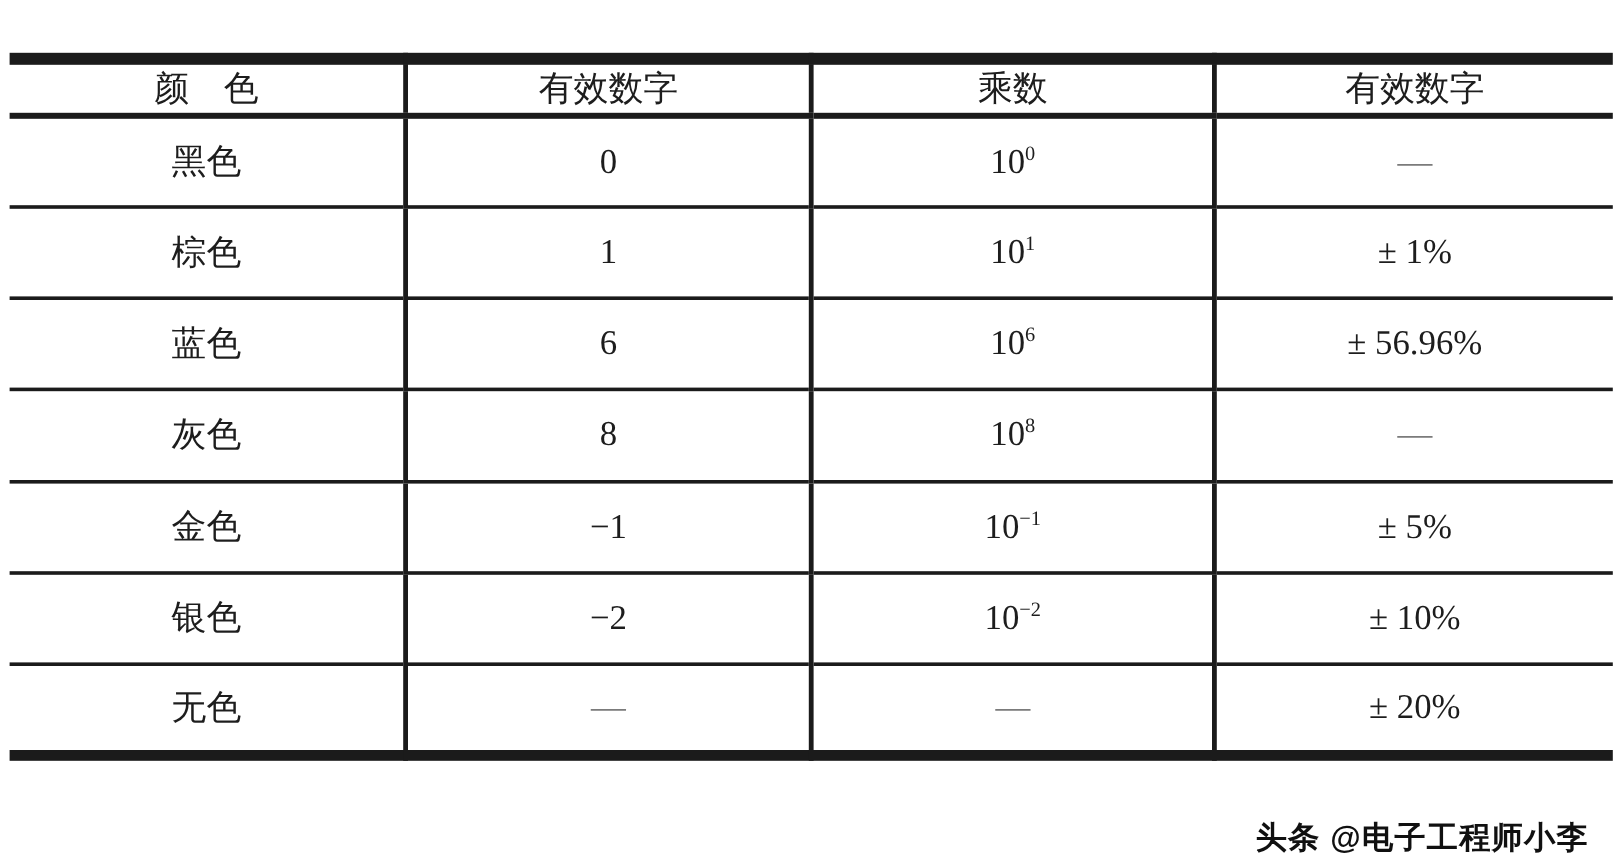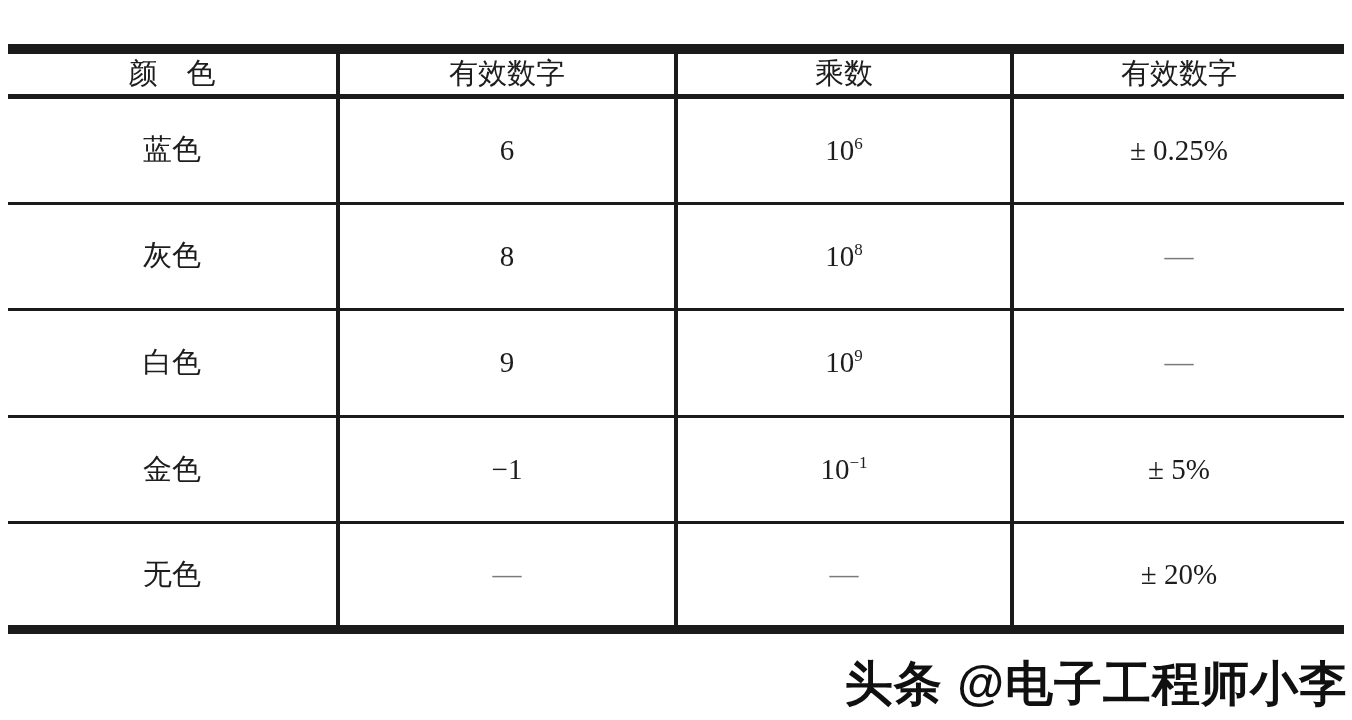--- a/index.html
+++ b/index.html
@@ -46,25 +46,25 @@
   }
   tbody tr:first-child td { border-top: none; }
   td.dash, td.dash span { color: #7b7b7b; }
   sup {
     font-size: 17px;
     line-height: 0;
     vertical-align: super;
   }
   .watermark {
     position: absolute;
-    right: 4px; bottom: 4px;
+    right: 28px; bottom: 4px;
     z-index: 5;
     font-family: "Liberation Sans", "DejaVu Sans", sans-serif;
     font-weight: bold;
-    font-size: 48px;
+    font-size: 26px;
     letter-spacing: 1px;
     color: #101010;
     white-space: nowrap;
     text-shadow:
       -3px -3px 0 #ffffff, 3px -3px 0 #ffffff,
       -3px  3px 0 #ffffff, 3px  3px 0 #ffffff,
       -3px  0   0 #ffffff, 3px  0   0 #ffffff,
        0   -3px 0 #ffffff, 0    3px 0 #ffffff,
        5px  5px 0 #ffffff, 6px  2px 0 #ffffff;
   }
@@ -83,42 +83,54 @@
     <thead>
       <tr>
         <th><span>颜　色</span></th>
         <th><span>有效数字</span></th>
         <th><span>乘数</span></th>
         <th><span>有效数字</span></th>
       </tr>
     </thead>
     <tbody id="tbody">
         <tr>
+          <td><span>黑色</span></td>
+          <td><span>0</span></td>
+          <td><span>10</span><sup>0</sup></td>
+          <td class="dash"><span>—</span></td>
+        </tr>
+        <tr>
+          <td><span>棕色</span></td>
+          <td><span>1</span></td>
+          <td><span>10</span><sup>1</sup></td>
+          <td><span>± 1%</span></td>
+        </tr>
+        <tr>
           <td><span>蓝色</span></td>
           <td><span>6</span></td>
           <td><span>10</span><sup>6</sup></td>
-          <td><span>± 0.25%</span></td>
+          <td><span>± 56.96%</span></td>
         </tr>
         <tr>
           <td><span>灰色</span></td>
           <td><span>8</span></td>
           <td><span>10</span><sup>8</sup></td>
           <td class="dash"><span>—</span></td>
         </tr>
         <tr>
-          <td><span>白色</span></td>
-          <td><span>9</span></td>
-          <td><span>10</span><sup>9</sup></td>
-          <td class="dash"><span>—</span></td>
-        </tr>
-        <tr>
           <td><span>金色</span></td>
           <td><span>−1</span></td>
           <td><span>10</span><sup>−1</sup></td>
           <td><span>± 5%</span></td>
+        </tr>
+        <tr>
+          <td><span>银色</span></td>
+          <td><span>−2</span></td>
+          <td><span>10</span><sup>−2</sup></td>
+          <td><span>± 10%</span></td>
         </tr>
         <tr>
           <td><span>无色</span></td>
           <td class="dash"><span>—</span></td>
           <td class="dash"><span>—</span><sup></sup></td>
           <td><span>± 20%</span></td>
         </tr>
       </tbody>
   </table>
 </div>

